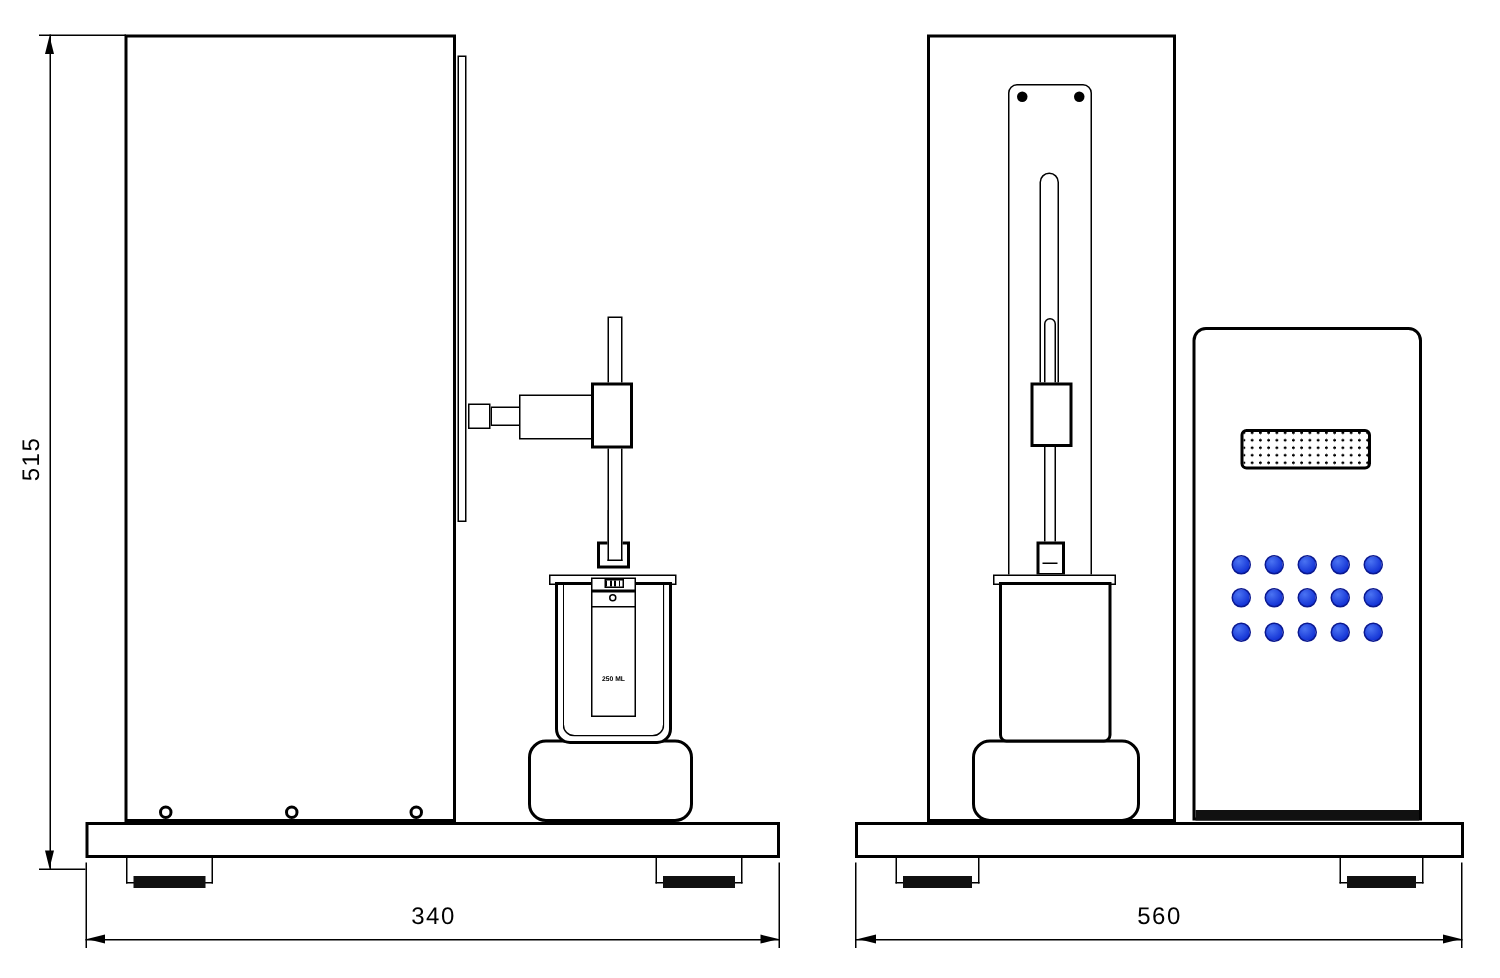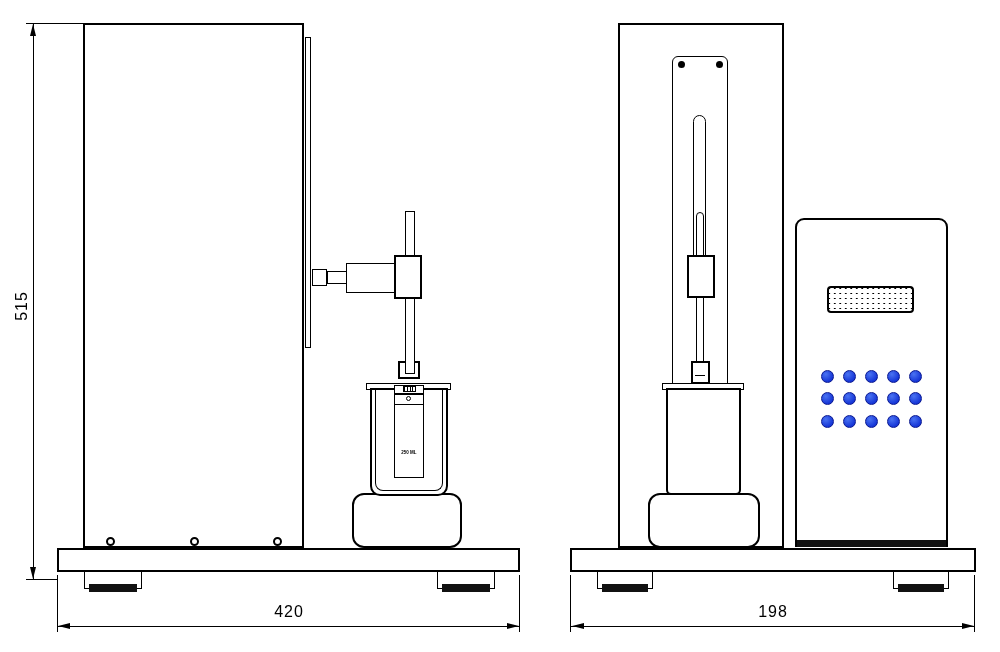--- a/index.html
+++ b/index.html
@@ -75,21 +75,21 @@
               border-right:3.5px solid transparent;border-top:12px solid #000;"></div>
   <div class="v dimtext" style="left:5px;top:289px;width:34px;height:34px;line-height:34px;transform:rotate(-90deg);">515</div>
 
   <div class="v vline" style="left:56.5px;top:575px;height:57px;"></div>
   <div class="v vline" style="left:519px;top:575px;height:57px;"></div>
   <div class="v hline" style="left:57px;top:626px;width:463px;"></div>
   <div class="v" style="left:58px;top:623.25px;width:0;height:0;border-top:3.5px solid transparent;
               border-bottom:3.5px solid transparent;border-right:12px solid #000;"></div>
   <div class="v" style="left:507px;top:623.25px;width:0;height:0;border-top:3.5px solid transparent;
               border-bottom:3.5px solid transparent;border-left:12px solid #000;"></div>
-  <div class="v dimtext" style="left:259px;top:603px;width:60px;">420</div>
+  <div class="v dimtext" style="left:259px;top:603px;width:60px;">340</div>
 
   <div class="v b2" style="left:618px;top:23px;width:166px;height:525px;z-index:0;"></div>
   <div class="v" style="left:672px;top:56px;width:56px;height:370px;border:1.5px solid #000;
               border-radius:6px;background:#fff;z-index:1;"></div>
   <div class="v screw-dot" style="left:677.5px;top:60.5px;z-index:2;"></div>
   <div class="v screw-dot" style="left:715.5px;top:60.5px;z-index:2;"></div>
 
   <div class="v" style="left:692.5px;top:115px;width:13px;height:141px;border:1.5px solid #000;
               border-radius:7px 7px 0 0;background:#fff;z-index:2;"></div>
   <div class="v" style="left:695.5px;top:211.5px;width:8px;height:45px;border:1.5px solid #000;
@@ -138,15 +138,15 @@
               border-left:1.5px solid #000;border-right:1.5px solid #000;border-bottom:1.5px solid #000;"></div>
   <div class="v pad" style="left:898px;top:583.5px;width:46px;height:8.5px;"></div>
 
   <div class="v vline" style="left:570px;top:575px;height:57px;"></div>
   <div class="v vline" style="left:974px;top:575px;height:57px;"></div>
   <div class="v hline" style="left:570px;top:626px;width:405px;"></div>
   <div class="v" style="left:571.5px;top:623.25px;width:0;height:0;border-top:3.5px solid transparent;
               border-bottom:3.5px solid transparent;border-right:12px solid #000;"></div>
   <div class="v" style="left:962px;top:623.25px;width:0;height:0;border-top:3.5px solid transparent;
               border-bottom:3.5px solid transparent;border-left:12px solid #000;"></div>
-  <div class="v dimtext" style="left:743px;top:603px;width:60px;">198</div>
+  <div class="v dimtext" style="left:743px;top:603px;width:60px;">560</div>
 
 </div>
 
 </body></html>

